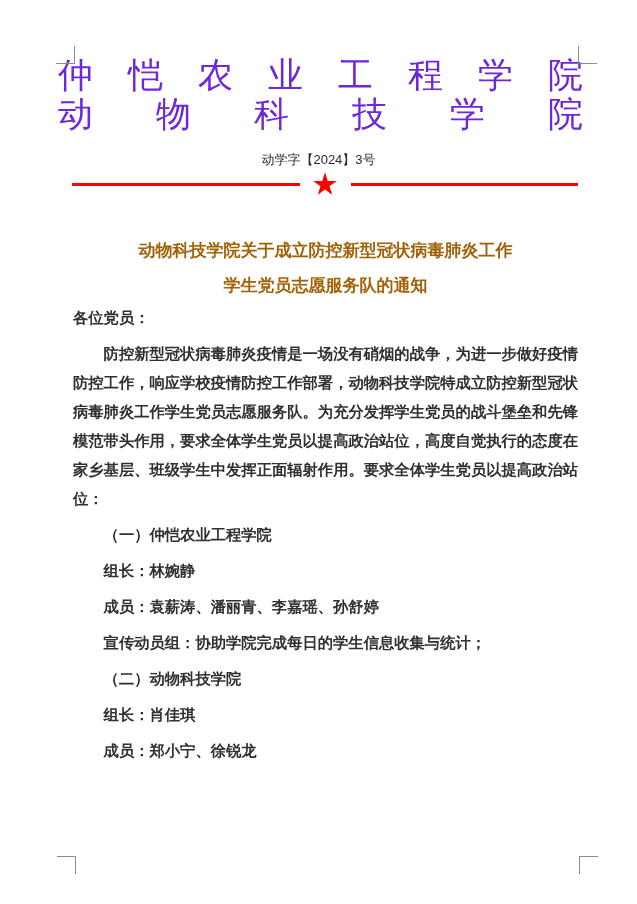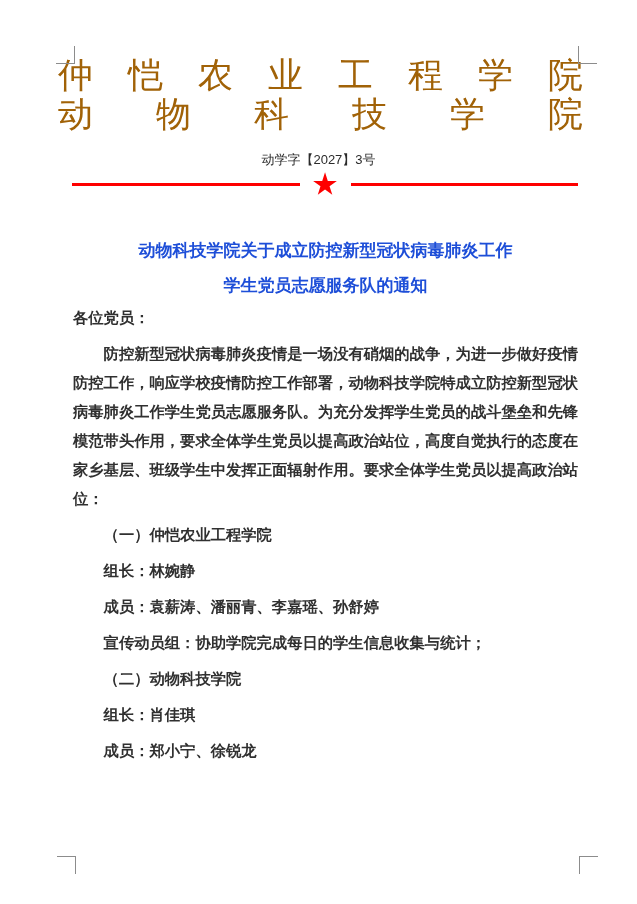--- a/index.html
+++ b/index.html
@@ -13,21 +13,21 @@
   
   .crop-mark { position: absolute; width: 18px; height: 17px; }
   .crop-mark.tl { left: 56px;  top: 46px;  border-right: 1px solid #8c8c8c; border-bottom: 1px solid #8c8c8c; }
   .crop-mark.tr { left: 578px; top: 46px;  border-left: 1px solid #8c8c8c;  border-bottom: 1px solid #8c8c8c; }
   .crop-mark.bl { left: 57px;  top: 856px; border-top: 1px solid #8c8c8c;   border-right: 1px solid #8c8c8c; }
   .crop-mark.br { left: 579px; top: 856px; border-top: 1px solid #8c8c8c;   border-left: 1px solid #8c8c8c; }
 
   
   .letterhead {
     margin: 56px 54px 0 58px;
-    color: #a16207;
+    color: #6d28d9;
     font-family: "Liberation Serif", serif;
     font-size: 35px;
     line-height: 39px;
     font-weight: 400;
   }
   .lh-line {
     text-align: justify;
     text-align-last: justify;
     text-justify: inter-character;
   }
@@ -61,21 +61,21 @@
     margin: 36px 59px 0 73px;
     width: 505px;
     color: #303030;
   }
   .title {
     margin: 0;
     font-size: 17px;
     line-height: 35px;
     font-weight: bold;
     text-align: center;
-    color: #1d4ed8;
+    color: #a16207;
   }
   .para {
     margin: 0 0 7px 0;
     font-size: 15.3px;
     line-height: 29px;
     text-align: justify;
     font-weight: bold;
   }
   .indent { text-indent: 2em; }
   section { margin: 0; padding: 0; }
@@ -88,21 +88,21 @@
   <div class="crop-mark tl"></div>
   <div class="crop-mark tr"></div>
   <div class="crop-mark bl"></div>
   <div class="crop-mark br"></div>
 
   <header class="letterhead">
     <div class="lh-line">仲恺农业工程学院</div>
     <div class="lh-line">动物科技学院</div>
   </header>
 
-  <div class="doc-number">动学字【2027】3号</div>
+  <div class="doc-number">动学字【2024】3号</div>
 
   <div class="rule-row">
     <span class="rule-seg"></span>
     <span class="star">★</span>
     <span class="rule-seg"></span>
   </div>
 
   <main class="content">
 
     <h1 class="title">

